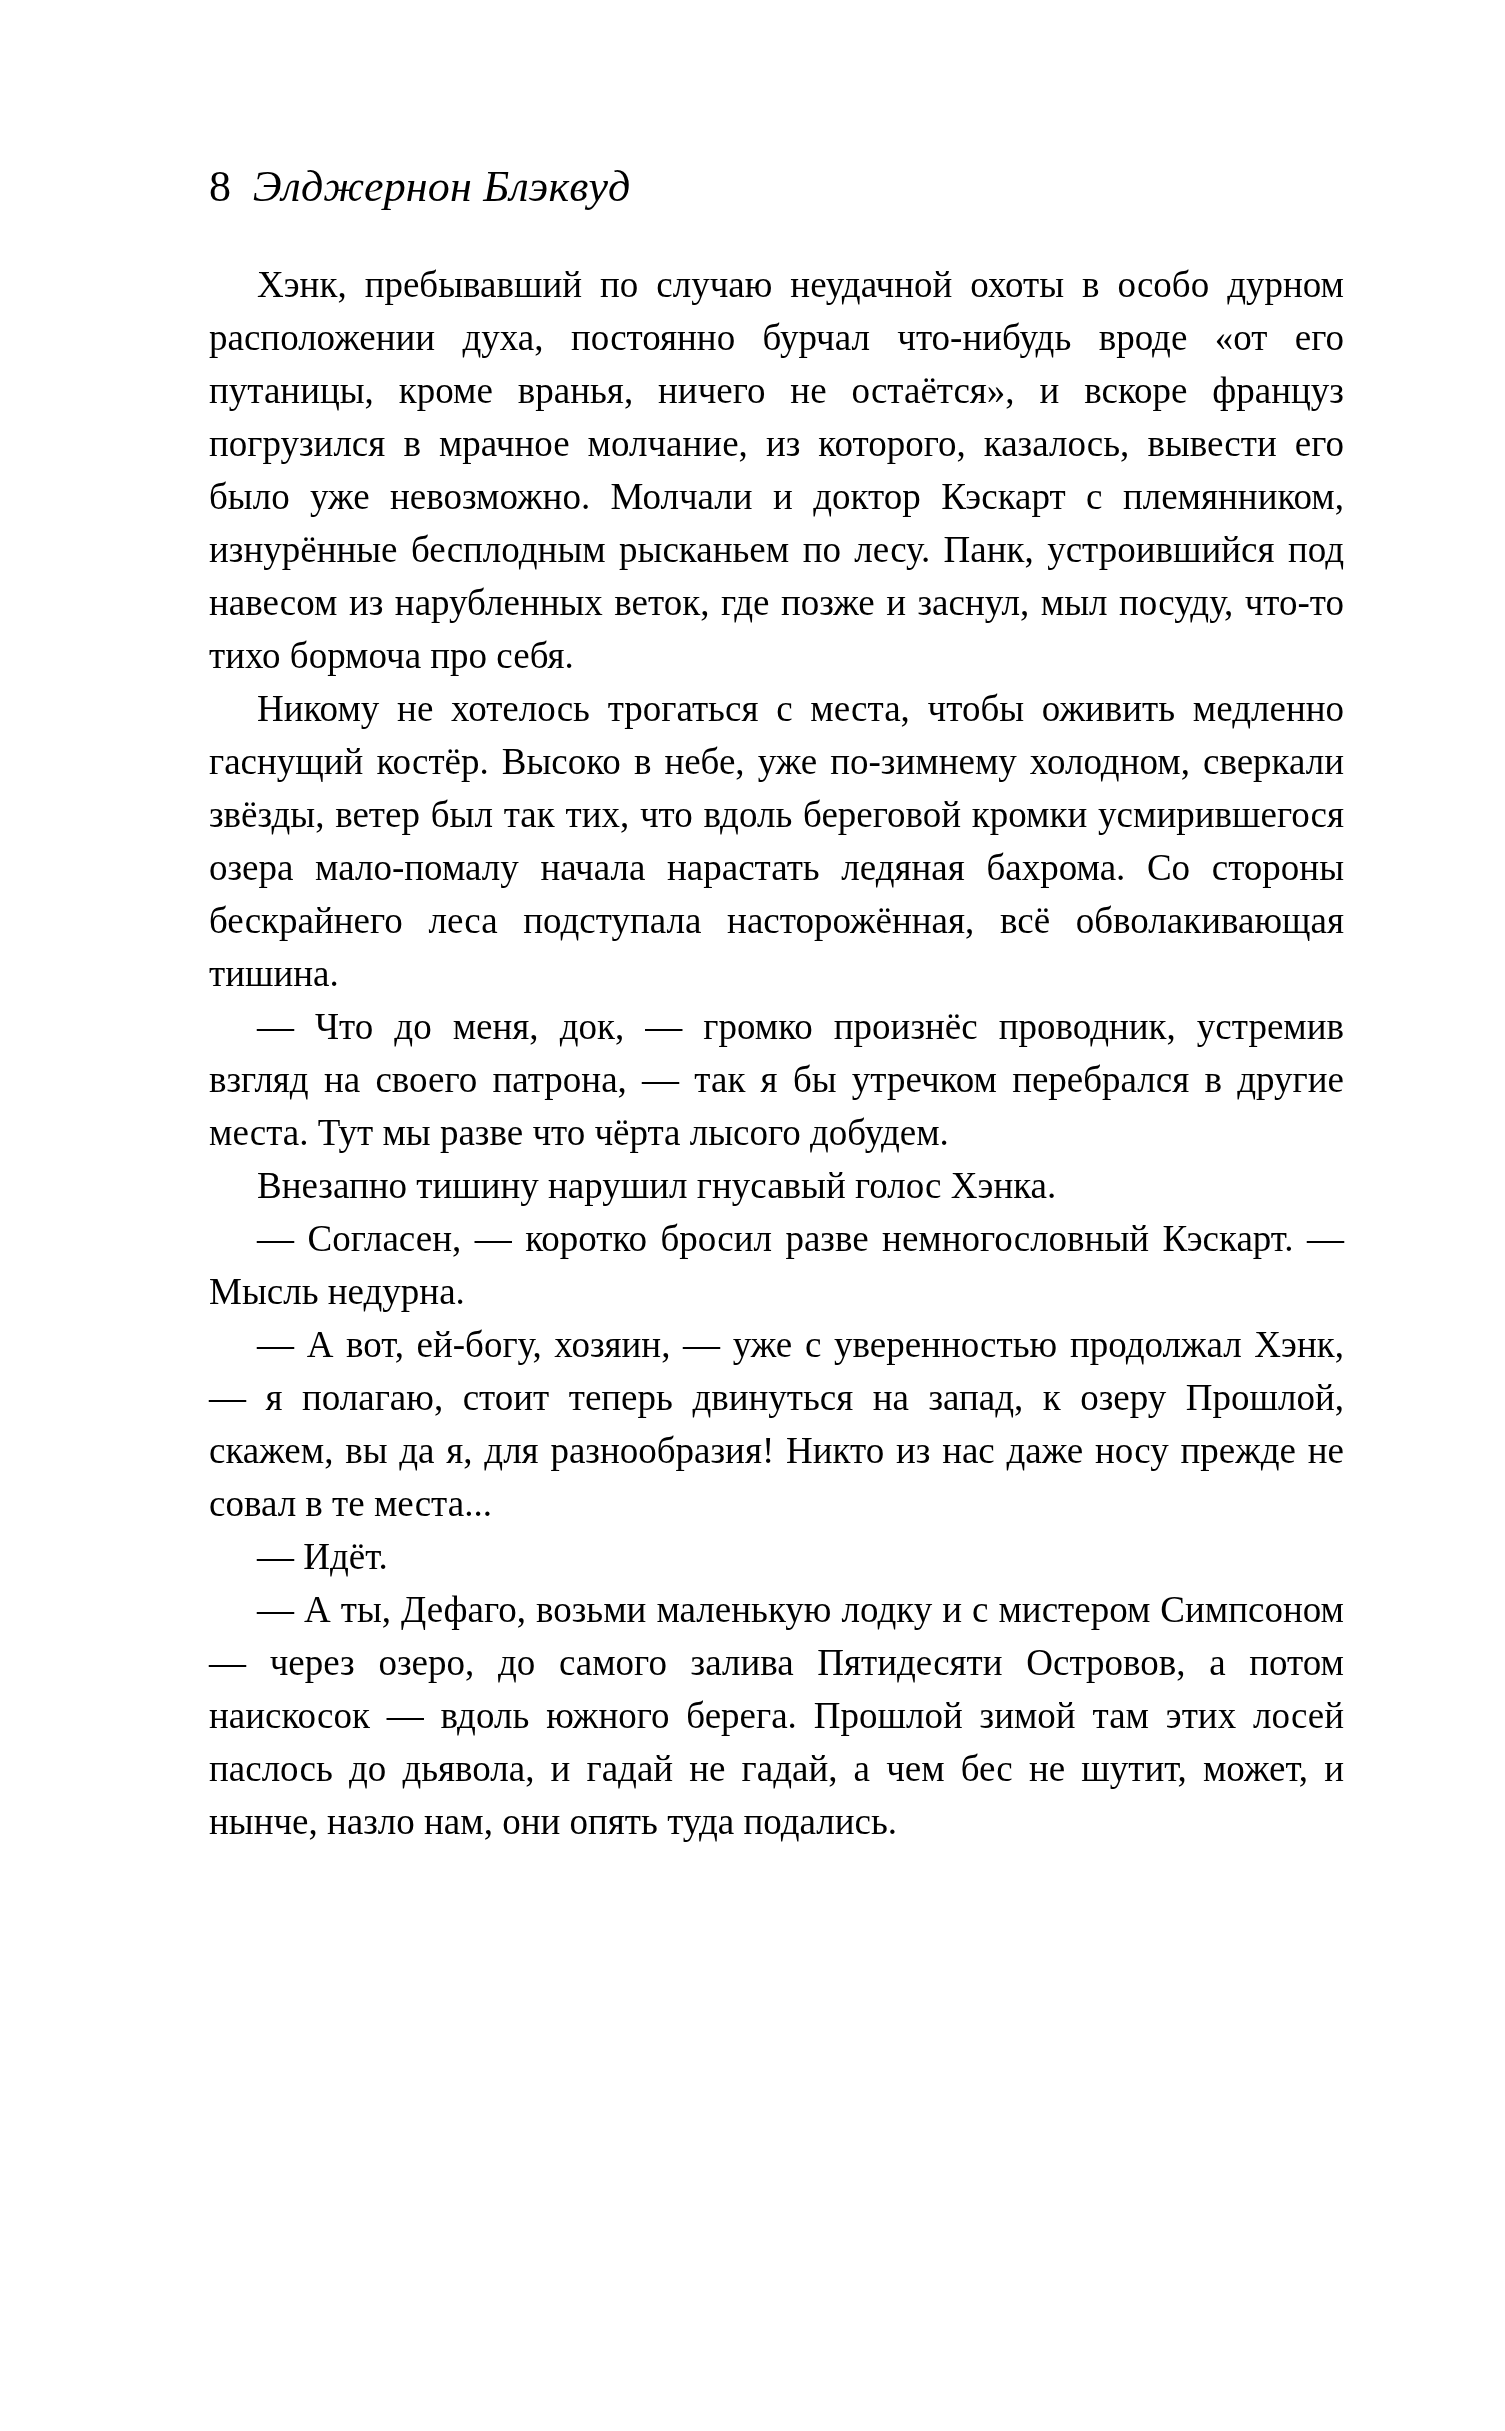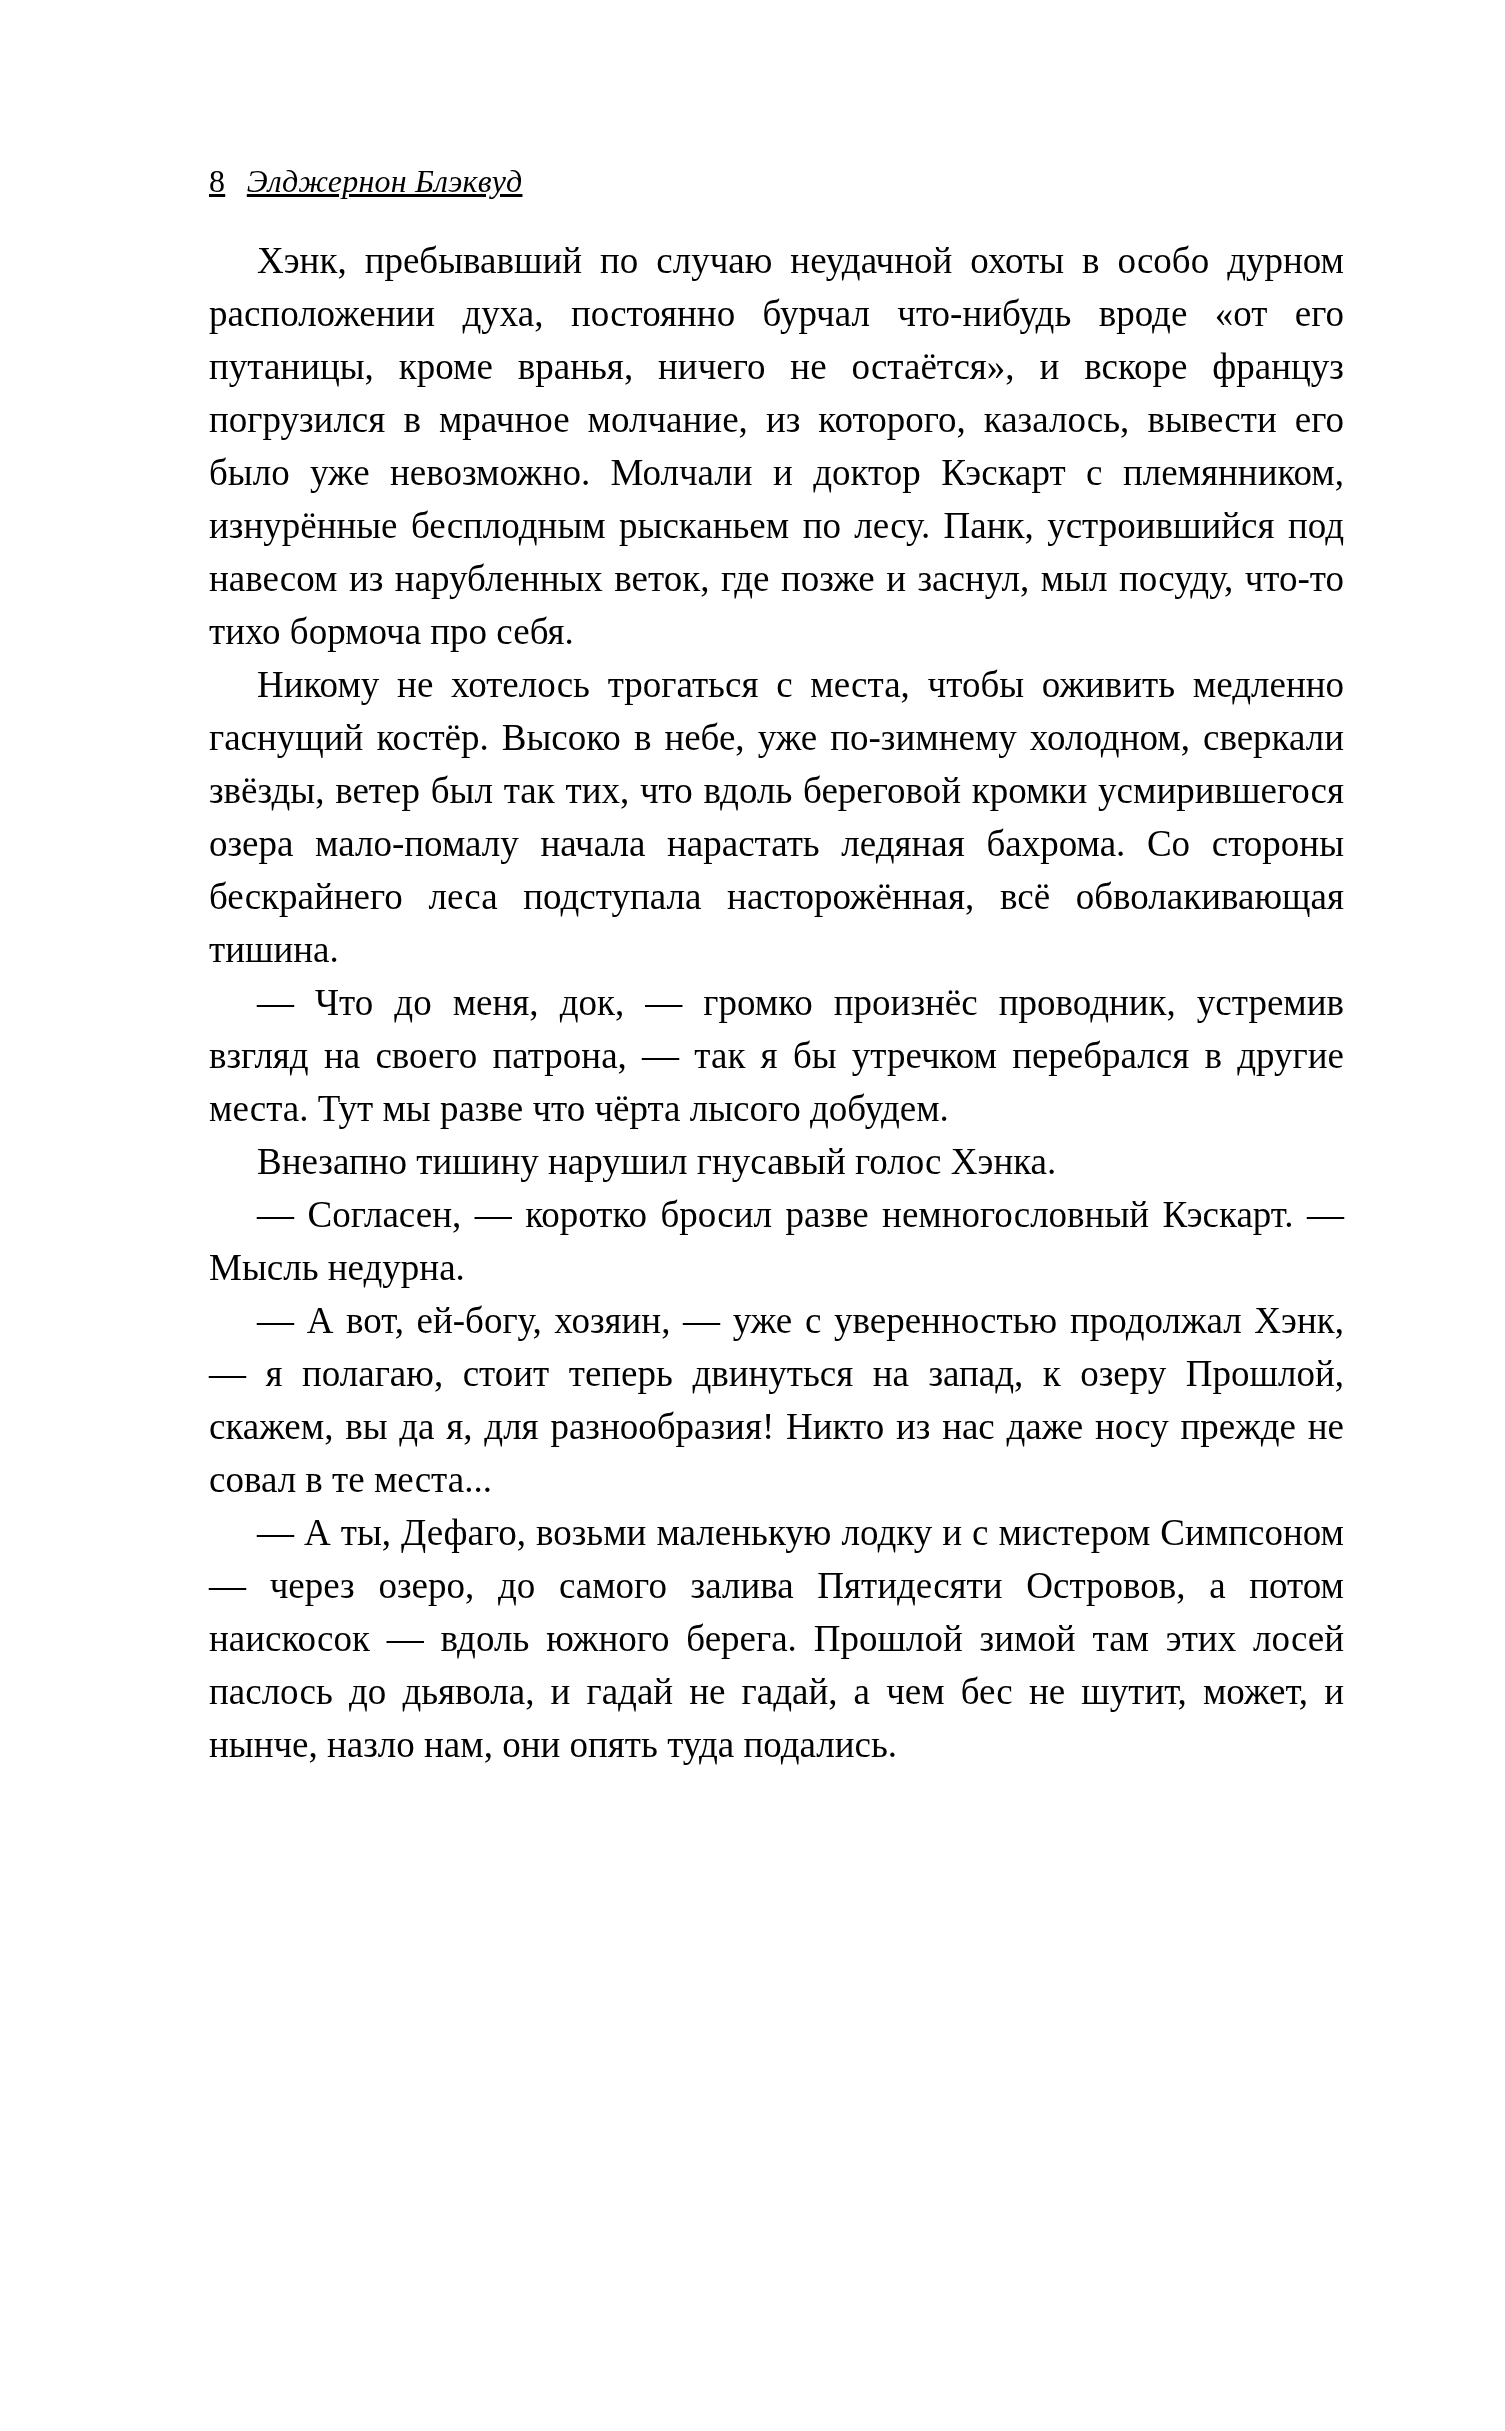--- a/index.html
+++ b/index.html
@@ -27,26 +27,25 @@
     position: absolute;
     left: 209px;
     top: 165px;
     width: 1135px;
   }
 
   
   .running-head {
     font-family: "Liberation Serif", "DejaVu Serif", serif;
     font-style: italic;
-    font-size: 32px;
+    font-size: 44px;
     line-height: 1.0;
     letter-spacing: 0.2px;
     white-space: nowrap;
-    margin: 0 0 37px 0;
-    text-decoration: underline;
+    margin: 0 0 49px 0;
   }
   .running-head .folio {
     font-style: normal;
     font-weight: 400;
   }
   .running-head .rh-gap {
     display: inline-block;
     width: 21.6px;
   }
   .running-head .author {
@@ -84,19 +83,20 @@
       <span class="folio">8</span><span class="rh-gap"></span><span class="author">Элджернон Блэквуд</span>
     </div>
 
     <div class="body-text">
       <p>Хэнк, пребывавший по случаю неудачной охоты в особо дурном расположении духа, постоянно бурчал что-нибудь вроде «от его путаницы, кроме вранья, ничего не остаётся», и вскоре француз погрузился в мрачное молчание, из которого, казалось, вывести его было уже невозможно. Молчали и доктор Кэскарт с племянником, изнурённые бесплодным рысканьем по лесу. Панк, устроившийся под навесом из нарубленных веток, где позже и заснул, мыл посуду, что-то тихо бормоча про себя.</p>
       <p>Никому не хотелось трогаться с места, чтобы оживить медленно гаснущий костёр. Высоко в небе, уже по-зимнему холодном, сверкали звёзды, ветер был так тих, что вдоль береговой кромки усмирившегося озера мало-помалу начала нарастать ледяная бахрома. Со стороны бескрайнего леса подступала насторожённая, всё обволакивающая тишина.</p>
       <p>— Что до меня, док, — громко произнёс проводник, устремив взгляд на своего патрона, — так я бы утречком перебрался в другие места. Тут мы разве что чёрта лысого добудем.</p>
       <p>Внезапно тишину нарушил гнусавый голос Хэнка.</p>
       <p>— Согласен, — коротко бросил разве немногословный Кэскарт. — Мысль недурна.</p>
       <p>— А вот, ей-богу, хозяин, — уже с уверенностью продолжал Хэнк, — я полагаю, стоит теперь двинуться на запад, к озеру Прошлой, скажем, вы да я, для разнообразия! Никто из нас даже носу прежде не совал в те места...</p>
+      <p>— Идёт.</p>
       <p>— А ты, Дефаго, возьми маленькую лодку и с мистером Симпсоном — через озеро, до самого залива Пятидесяти Островов, а потом наискосок — вдоль южного берега. Прошлой зимой там этих лосей паслось до дьявола, и гадай не гадай, а чем бес не шутит, может, и нынче, назло нам, они опять туда подались.</p>
     </div>
 
   </div>
 
 </div>
 
 
 </body></html>

